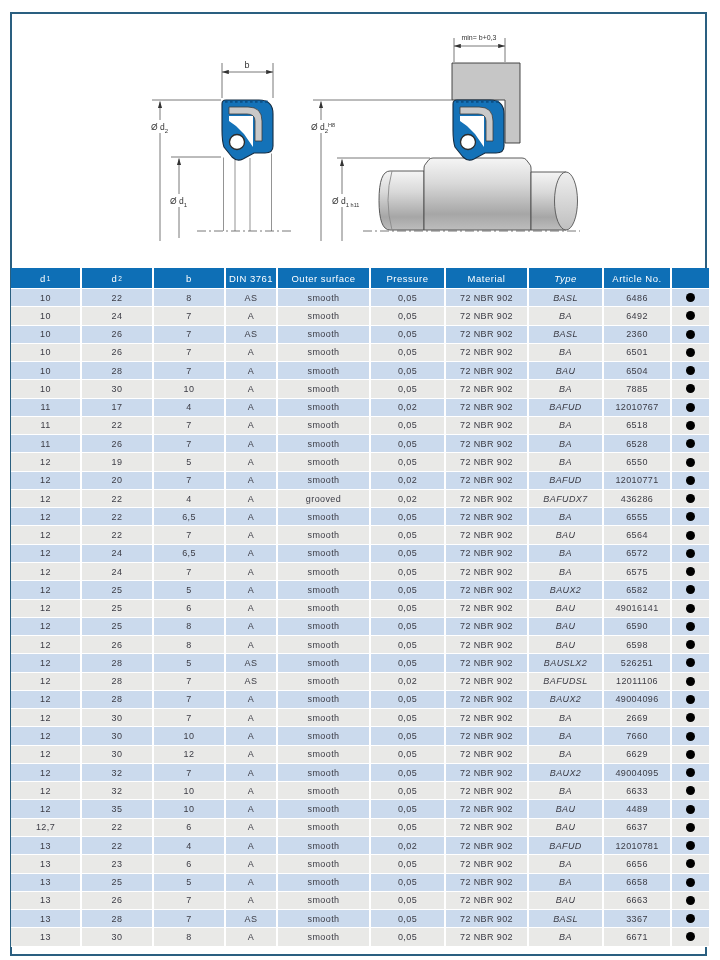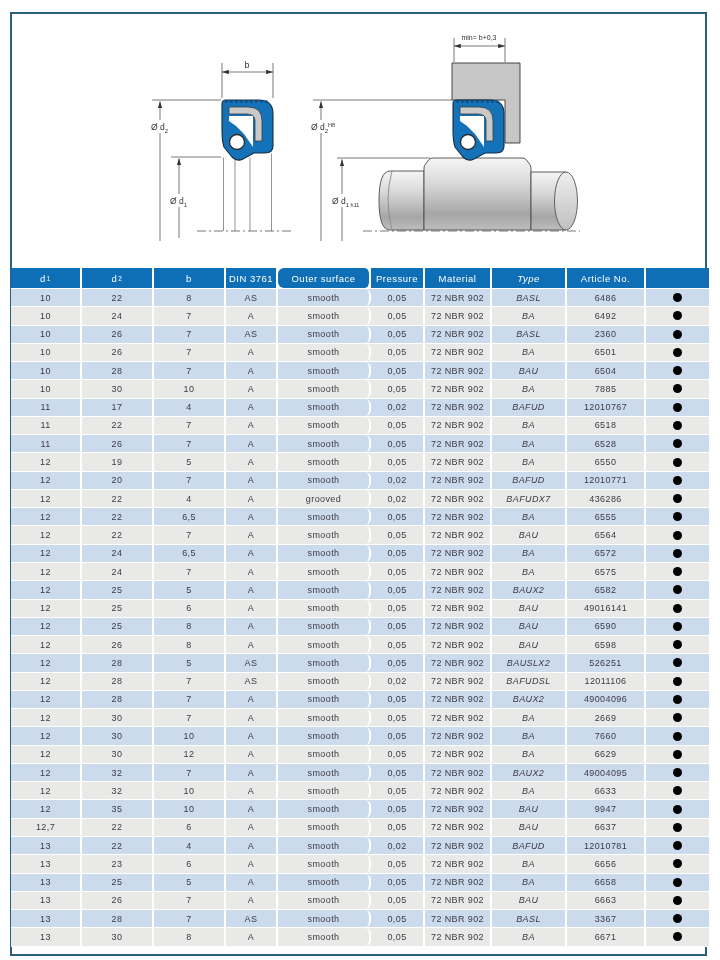--- a/index.html
+++ b/index.html
@@ -18,22 +18,22 @@
   .hcell:last-child{border-right:none;}
   .hsub{font-size:6.5px;vertical-align:sub;margin-left:1px;}
   .trow{display:flex;height:18.27px;border-bottom:1.5px solid #fff;box-sizing:border-box;}
   .trow.odd{background:#cbdaed;}
   .trow.even{background:#e9e9e7;}
   .tcell{font-size:9px;color:#3b3b44;letter-spacing:.4px;
          display:flex;align-items:center;justify-content:center;
          border-right:2px solid #fff;box-sizing:border-box;}
   .tcell:last-child{border-right:none;}
   .c0{width:71px;} .c1{width:72px;} .c2{width:72px;} .c3{width:52px;}
-  .c4{width:93px;border-radius:6px;} .c5{width:54px;} .c6{width:67px;} .c7{width:75px;font-style:italic;}
-  .c8{width:79px;} .c9{width:20px;flex:1;}
+  .c4{width:93px;} .c5{width:75px;} .c6{width:83px;} .c7{width:75px;font-style:italic;}
+  .c8{width:68px;} .c9{width:20px;flex:1;}
   .dot{width:9px;height:9px;border-radius:50%;background:#000;}
 </style>
 </head>
 <body>
 
 <div class="stage">
   <div class="frame"></div>
 
   <svg class="diagram" viewBox="0 0 720 262" xmlns="http://www.w3.org/2000/svg">
     <defs>
@@ -573,21 +573,21 @@
         </div>
         <div class="trow odd">
           <div class="tcell c0">12</div>
           <div class="tcell c1">35</div>
           <div class="tcell c2">10</div>
           <div class="tcell c3">A</div>
           <div class="tcell c4">smooth</div>
           <div class="tcell c5">0,05</div>
           <div class="tcell c6">72 NBR 902</div>
           <div class="tcell c7">BAU</div>
-          <div class="tcell c8">9947</div>
+          <div class="tcell c8">4489</div>
           <div class="tcell c9">
             <span class="dot"></span>
           </div>
         </div>
         <div class="trow even">
           <div class="tcell c0">12,7</div>
           <div class="tcell c1">22</div>
           <div class="tcell c2">6</div>
           <div class="tcell c3">A</div>
           <div class="tcell c4">smooth</div>

